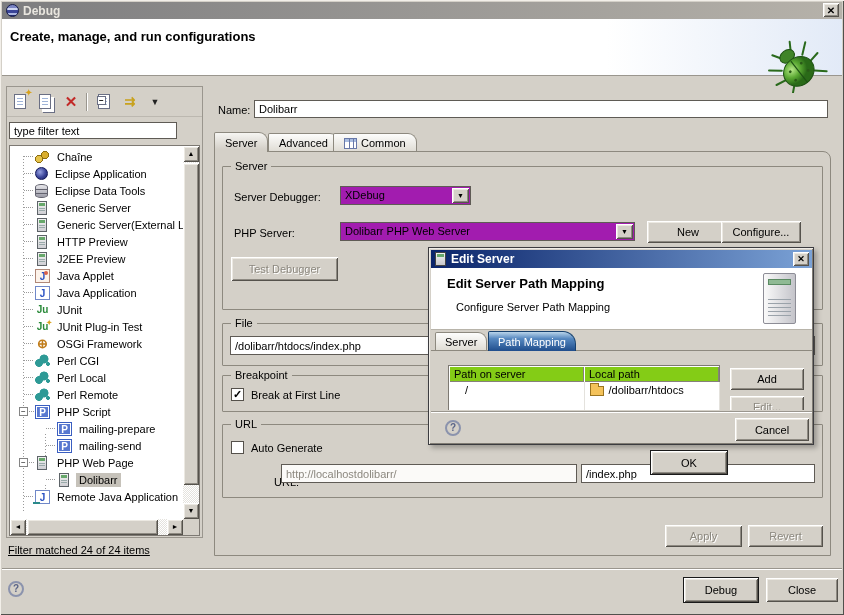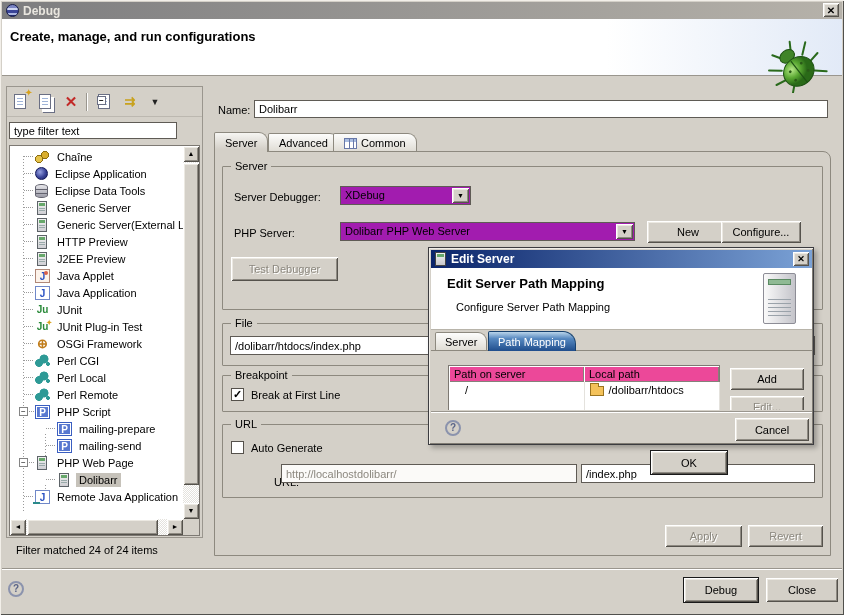--- a/index.html
+++ b/index.html
@@ -110,21 +110,21 @@
   .ic-remote::before { content:"J"; }
   .ic-remote::after { content:""; position:absolute; left:-3px; bottom:-1px; width:7px; height:2px; background:#2a8a8a; }
 
   
   .sb-v { position:absolute; top:0; right:0; width:16px; height:373px;
     background:repeating-conic-gradient(#ffffff 0 25%,#e4e2dd 0 50%) 0 0/2px 2px; }
   .sb-h { position:absolute; left:0; bottom:0; width:173px; height:16px;
     background:repeating-conic-gradient(#ffffff 0 25%,#e4e2dd 0 50%) 0 0/2px 2px; }
   .sb-b { position:absolute; font:7px/16px "Liberation Sans",sans-serif; text-align:center; width:16px; height:16px; }
   .sb-corner { position:absolute; right:0; bottom:0; width:16px; height:16px; background:#d4d0c8; }
-  .status-line { position:absolute; left:16px; top:544px; }
+  .status-line { position:absolute; left:8px; top:544px;text-decoration:underline; }
 
   
   .namefield { left:254px; top:100px; width:574px; height:18px; }
   .lbl { position:absolute; }
   .etab { position:absolute; height:19px; padding:0 10px; line-height:19px;
     border:1px solid #8d897f; border-bottom:none; border-radius:2px 9px 0 0;
     background:linear-gradient(180deg,#fdfdfc,#dedbd3); }
   .etab.sel { height:20px; line-height:20px; z-index:3;
     background:linear-gradient(180deg,#f6f5f2,#d4d0c8 85%); }
   .content-box { position:absolute; left:214px; top:151px; width:617px; height:405px;
@@ -169,21 +169,21 @@
   .dtab { position:absolute; height:19px; padding:0 9px; line-height:19px;
     border:1px solid #8d897f; border-bottom:none; border-radius:2px 9px 0 0;
     background:linear-gradient(180deg,#fdfdfc,#dedbd3); }
   .dtab.sel { height:20px; line-height:20px; z-index:2; color:#fff; border-color:#16406e;
     background:linear-gradient(180deg,#b9d4ea,#5688c0 35%,#1f4d8c); border-radius:2px 13px 0 0; }
   .dlg-content { position:absolute; left:2px; top:102px; width:381px; height:60px;
     border-top:1px solid #8d897f; overflow:hidden; }
   .ptable { position:absolute; left:17px; top:14px; width:272px; background:#fff;
     border:1px solid #7d7973; border-collapse:collapse; }
   .ptable th { width:133px; height:16px; text-align:left; font-weight:normal; padding:0 5px;
-    background:#ec4899; box-shadow: inset 1px 1px 0 #fff, inset -1px -1px 0 #85817a; }
+    background:#84cc16; box-shadow: inset 1px 1px 0 #fff, inset -1px -1px 0 #85817a; }
   .ptable td { height:16px; padding:0 5px; border-right:1px solid #e4e2dd; }
   .folder { display:inline-block; width:14px; height:10px; background:#f4c25a; border:1px solid #9a7420;
     position:relative; vertical-align:-2px; margin-right:5px; }
   .folder::before { content:""; position:absolute; left:-1px; top:-4px; width:7px; height:3px;
     background:#f4c25a; border:1px solid #9a7420; border-bottom:none; }
   .dlg-btm-sep { position:absolute; left:2px; top:163px; width:381px; height:2px;
     background:linear-gradient(180deg,#9a968e 0 1px,#ffffff 1px); }
 
   .bug { position:absolute; right:14px; top:20px; }
 </style>

